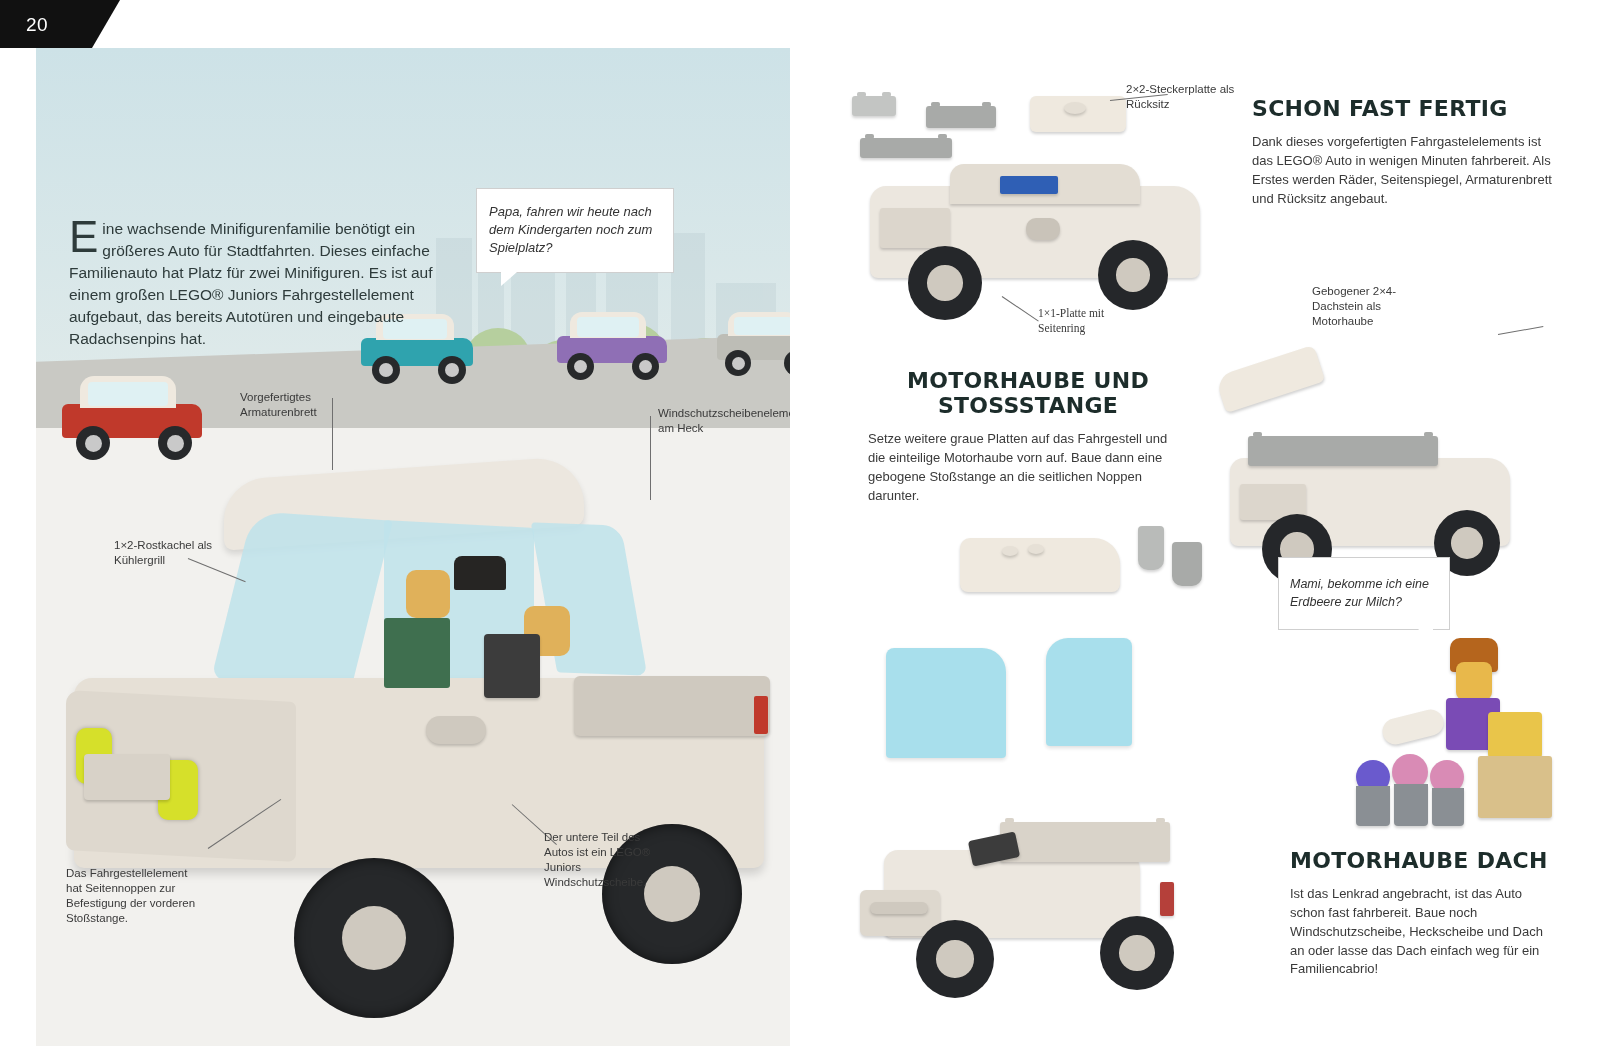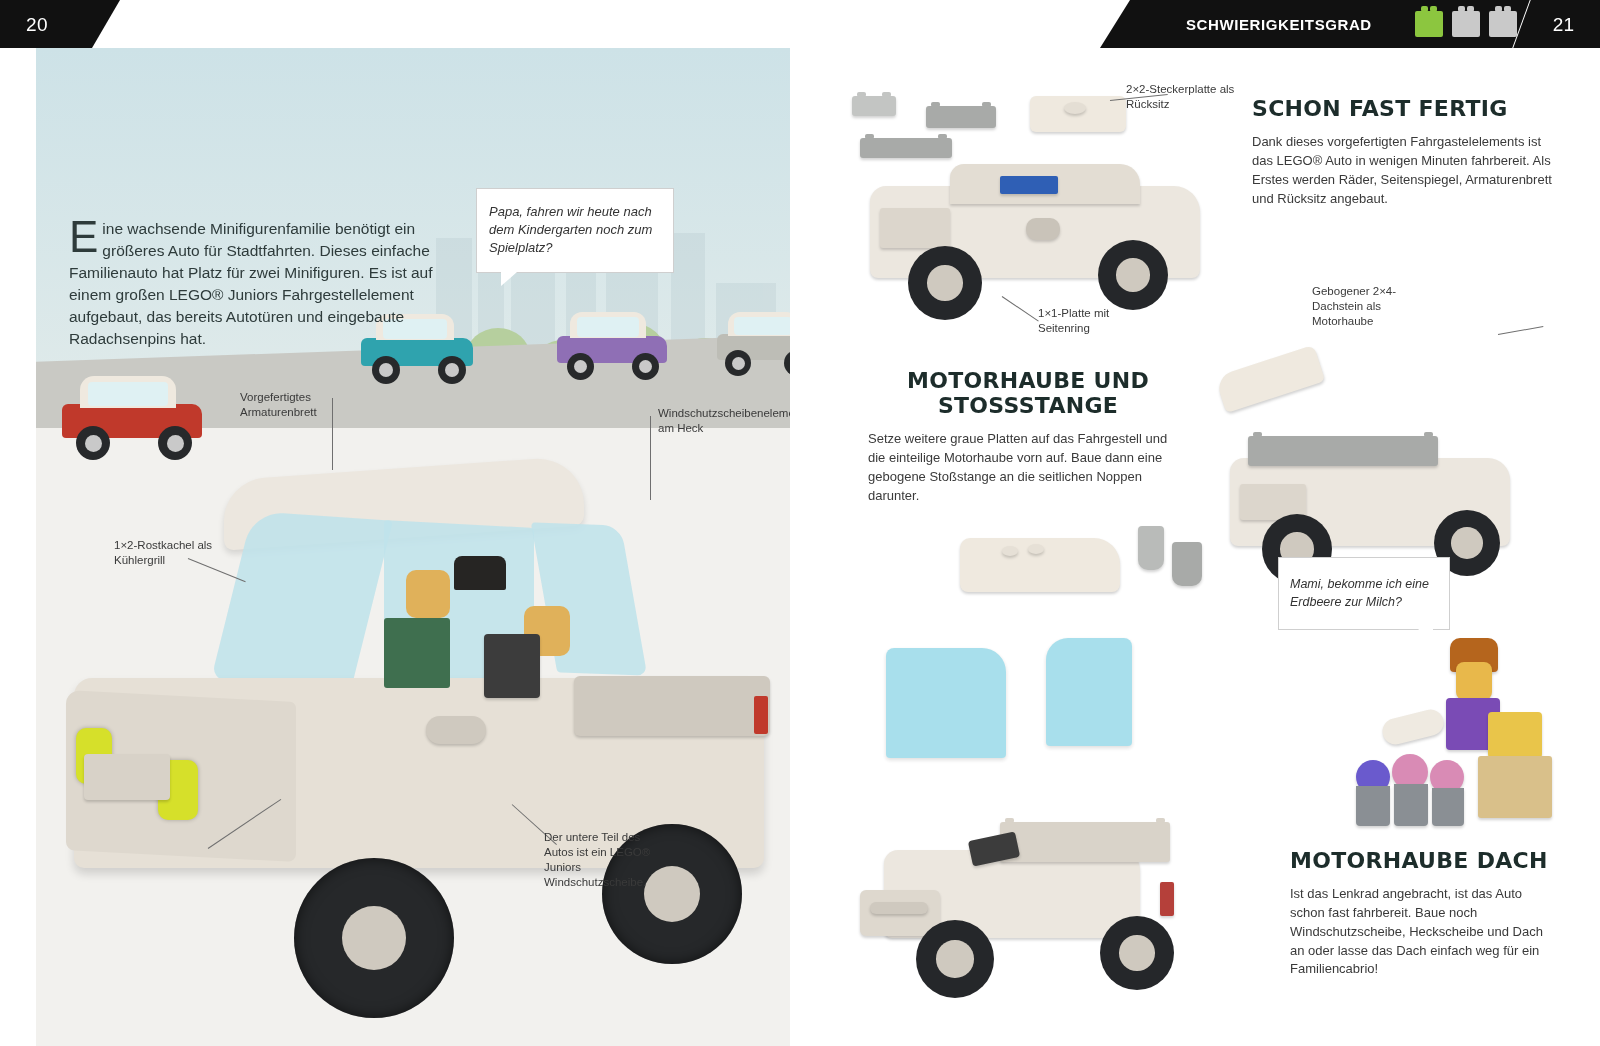--- a/index.html
+++ b/index.html
@@ -81,30 +81,20 @@
 </style>
 </head>
 <body>
 
 <div class="page">
 
   <div class="hdr-left">
     <span class="pg">20</span>
   </div>
 
-  <div class="hdr-right">
-    <span class="lbl">SCHWIERIGKEITSGRAD</span>
-    <span class="studs">
-      <span class="stud on"></span>
-      <span class="stud off"></span>
-      <span class="stud off"></span>
-    </span>
-    <span class="divider"></span>
-    <span class="pg">21</span>
-  </div>
 
   <div class="leftpage">
     <div class="sky"></div>
 
     <div class="skyline">
       <span class="bld" style="left:20px;top:40px;width:36px;height:150px;"></span>
       <span class="bld" style="left:62px;top:10px;width:26px;height:180px;"></span>
       <span class="bld" style="left:95px;top:60px;width:44px;height:130px;"></span>
       <span class="bld" style="left:150px;top:25px;width:30px;height:165px;"></span>
       <span class="bld" style="left:190px;top:70px;width:52px;height:120px;"></span>
@@ -210,20 +200,23 @@
     <div class="callout" style="left:78px;top:490px;width:110px;">
       <span>1×2-Rostkachel als Kühlergrill</span>
     </div>
 
     <span class="lead" style="left:476px;top:756px;width:60px;transform:rotate(42deg);"></span>
     <div class="callout" style="left:508px;top:782px;width:128px;">
       <span>Der untere Teil des Autos ist ein LEGO® Juniors Windschutzscheibe.</span>
     </div>
 
     <span class="lead" style="left:172px;top:800px;width:88px;transform:rotate(-34deg);"></span>
+    <div class="callout" style="left:30px;top:818px;width:132px;">
+      <span>Das Fahrgestellelement hat Seitennoppen zur Befestigung der vorderen Stoßstange.</span>
+    </div>
   </div>
 
   <div class="rightpage">
 
     <div style="position:absolute;left:40px;top:20px;width:420px;height:290px;">
       <span class="brick" style="left:96px;top:38px;width:70px;height:22px;background:#a8aaa8;"></span>
       <span class="brick" style="left:30px;top:70px;width:92px;height:20px;background:#a8aaa8;"></span>
       <span class="brick" style="left:22px;top:28px;width:44px;height:20px;background:#c3c5c3;"></span>
       <span class="plain" style="left:200px;top:28px;width:96px;height:36px;background:#efe9df;border-radius:6px;"></span>
       <span class="plain" style="left:234px;top:34px;width:22px;height:12px;background:#e4ded4;border-radius:50%;"></span>
@@ -235,21 +228,21 @@
       <span class="tyre2" style="left:268px;top:172px;width:70px;height:70px;"></span>
       <span class="plain" style="left:196px;top:150px;width:34px;height:22px;background:#c9c3b9;border-radius:10px;"></span>
     </div>
 
     <span class="lead" style="left:320px;top:52px;width:58px;transform:rotate(-6deg);"></span>
     <div class="callout" style="left:336px;top:34px;width:110px;">
       <span>2×2-Steckerplatte als Rücksitz</span>
     </div>
 
     <span class="lead" style="left:212px;top:248px;width:44px;transform:rotate(34deg);"></span>
-    <div class="callout" style="left:248px;top:258px;width:96px;">
+    <div class="callout" style="left:248px;top:258px;width:96px;font-family:Liberation Serif, serif;">
       <span>1×1-Platte mit Seitenring</span>
     </div>
 
     <div style="position:absolute;left:78px;top:320px;width:320px;text-align:center;">
       <div class="rp-h">MOTORHAUBE UND STOSSSTANGE</div>
       <div class="rp-p" style="margin-top:12px;text-align:left;">Setze weitere graue Platten auf das Fahrgestell und die einteilige Motorhaube vorn auf. Baue dann eine gebogene Stoßstange an die seitlichen Noppen darunter.</div>
     </div>
 
     <div style="position:absolute;left:462px;top:48px;width:300px;">
       <div class="rp-h">SCHON FAST FERTIG</div>

